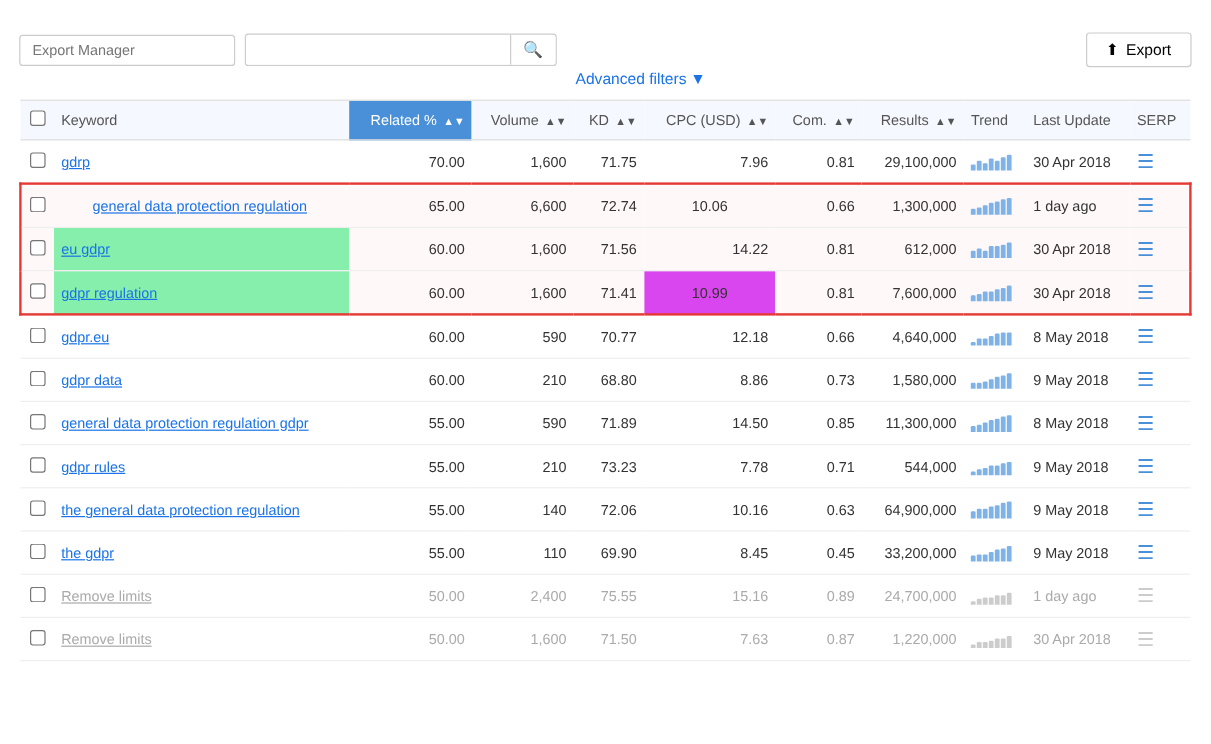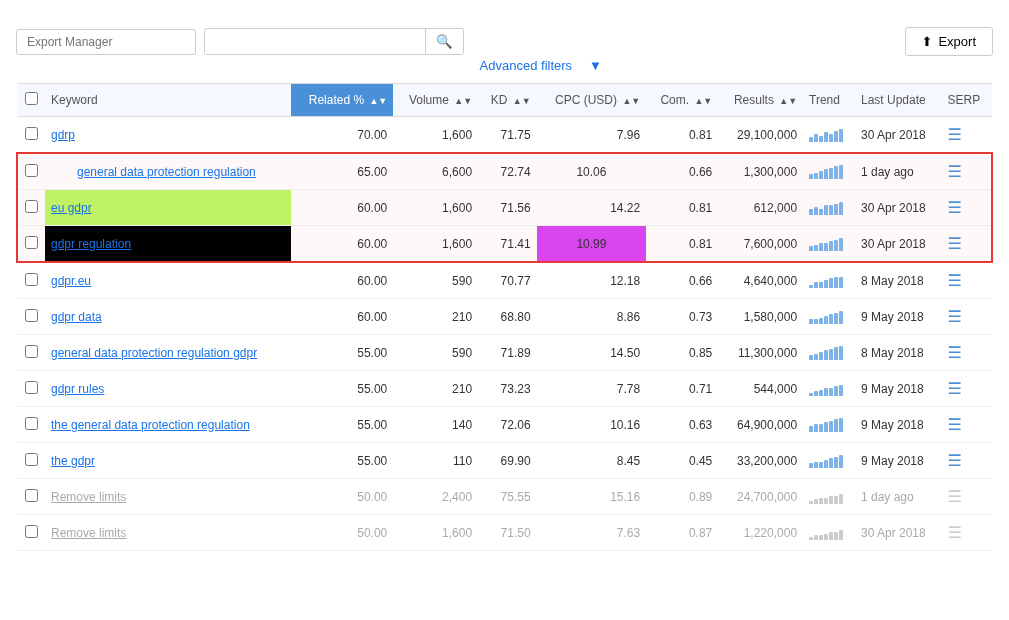--- a/index.html
+++ b/index.html
@@ -16,21 +16,21 @@
     }
     .search-input {
       border: none; padding: 5px 10px; font-size: 12px; width: 220px; outline: none;
     }
     .search-btn {
       background: #fff; border: none; border-left: 1px solid #ccc;
       padding: 5px 10px; cursor: pointer; color: #555;
     }
     .advanced-filters {
       color: #1a73e8; font-size: 13px; cursor: pointer; margin-left: 8px;
-      display: flex; align-items: center; gap: 17px; text-decoration: none; margin-top: 48px;
+      display: flex; align-items: center; gap: 3px; text-decoration: none; margin-top: 48px;
     }
     .spacer { flex: 1; }
     .export-btn {
       border: 1px solid #ccc; background: #fff; border-radius: 3px;
       padding: 6px 16px; cursor: pointer; font-size: 13px;
       display: flex; align-items: center; gap: 6px;
     }
     table { width: 100%; border-collapse: collapse; font-size: 12px; }
     th {
       background: #f5f8ff; color: #555; font-weight: normal;
@@ -130,42 +130,42 @@
               <span style="height: 9.6px; background: rgb(127, 179, 232);"></span>
               <span style="height: 11.2px; background: rgb(127, 179, 232);"></span>
               <span style="height: 12.8px; background: rgb(127, 179, 232);"></span>
               <span style="height: 14.4px; background: rgb(127, 179, 232);"></span>
             </div></td>
           <td style="color: rgb(51, 51, 51); white-space: nowrap; background: rgb(255, 248, 248); border-top: 2px solid rgb(229, 57, 53);">1 day ago</td>
           <td style="background: rgb(255, 248, 248); border-right: 2px solid rgb(229, 57, 53); border-top: 2px solid rgb(229, 57, 53);"><span style="color: rgb(74, 144, 217); cursor: pointer; font-size: 16px;">☰</span></td>
         </tr>
         <tr style="background: rgb(255, 248, 248);">
           <td style="text-align: center; background: rgb(255, 248, 248); border-left: 2px solid rgb(229, 57, 53);"><input type="checkbox" style=""></td>
-          <td style="background: #bef264;"><a style="color: rgb(26, 115, 232); text-decoration: underline; cursor: pointer;">eu gdpr</a></td>
+          <td style="background: #86efac;"><a style="color: rgb(26, 115, 232); text-decoration: underline; cursor: pointer;">eu gdpr</a></td>
           <td style="text-align: right; color: rgb(51, 51, 51); background: rgb(255, 248, 248);">60.00</td>
           <td style="text-align: right; color: rgb(51, 51, 51); background: rgb(255, 248, 248);">1,600</td>
           <td style="text-align: right; color: rgb(51, 51, 51); background: rgb(255, 248, 248);">71.56</td>
           <td style="text-align: right; color: rgb(51, 51, 51); background: rgb(255, 248, 248);">14.22</td>
           <td style="text-align: right; color: rgb(51, 51, 51); background: rgb(255, 248, 248);">0.81</td>
           <td style="text-align: right; color: rgb(51, 51, 51); background: rgb(255, 248, 248);">612,000</td>
           <td style="background: rgb(255, 248, 248);"><div class="trend-bar">
               <span style="height: 6.4px; background: rgb(127, 179, 232);"></span>
               <span style="height: 8px; background: rgb(127, 179, 232);"></span>
               <span style="height: 6.4px; background: rgb(127, 179, 232);"></span>
               <span style="height: 9.6px; background: rgb(127, 179, 232);"></span>
               <span style="height: 9.6px; background: rgb(127, 179, 232);"></span>
               <span style="height: 11.2px; background: rgb(127, 179, 232);"></span>
               <span style="height: 12.8px; background: rgb(127, 179, 232);"></span>
             </div></td>
           <td style="color: rgb(51, 51, 51); white-space: nowrap; background: rgb(255, 248, 248);">30 Apr 2018</td>
           <td style="background: rgb(255, 248, 248); border-right: 2px solid rgb(229, 57, 53);"><span style="color: rgb(74, 144, 217); cursor: pointer; font-size: 16px;">☰</span></td>
         </tr>
         <tr style="background: rgb(255, 248, 248);">
           <td style="text-align: center; background: rgb(255, 248, 248); border-left: 2px solid rgb(229, 57, 53); border-bottom: 2px solid rgb(229, 57, 53);"><input type="checkbox" style=""></td>
-          <td style="background: #000000; border-bottom: 2px solid rgb(229, 57, 53);"><a style="color: rgb(26, 115, 232); text-decoration: underline; cursor: pointer;">gdpr regulation</a></td>
+          <td style="background: #86efac; border-bottom: 2px solid rgb(229, 57, 53);"><a style="color: rgb(26, 115, 232); text-decoration: underline; cursor: pointer;">gdpr regulation</a></td>
           <td style="text-align: right; color: rgb(51, 51, 51); background: rgb(255, 248, 248); border-bottom: 2px solid rgb(229, 57, 53);">60.00</td>
           <td style="text-align: right; color: rgb(51, 51, 51); background: rgb(255, 248, 248); border-bottom: 2px solid rgb(229, 57, 53);">1,600</td>
           <td style="text-align: right; color: rgb(51, 51, 51); background: rgb(255, 248, 248); border-bottom: 2px solid rgb(229, 57, 53);">71.41</td>
           <td style="text-align: center; color: rgb(51, 51, 51); background: #d946ef; border-bottom: 2px solid rgb(229, 57, 53);">10.99</td>
           <td style="text-align: right; color: rgb(51, 51, 51); background: rgb(255, 248, 248); border-bottom: 2px solid rgb(229, 57, 53);">0.81</td>
           <td style="text-align: right; color: rgb(51, 51, 51); background: rgb(255, 248, 248); border-bottom: 2px solid rgb(229, 57, 53);">7,600,000</td>
           <td style="background: rgb(255, 248, 248); border-bottom: 2px solid rgb(229, 57, 53);"><div class="trend-bar">
               <span style="height: 4.8px; background: rgb(127, 179, 232);"></span>
               <span style="height: 6.4px; background: rgb(127, 179, 232);"></span>
               <span style="height: 8px; background: rgb(127, 179, 232);"></span>

